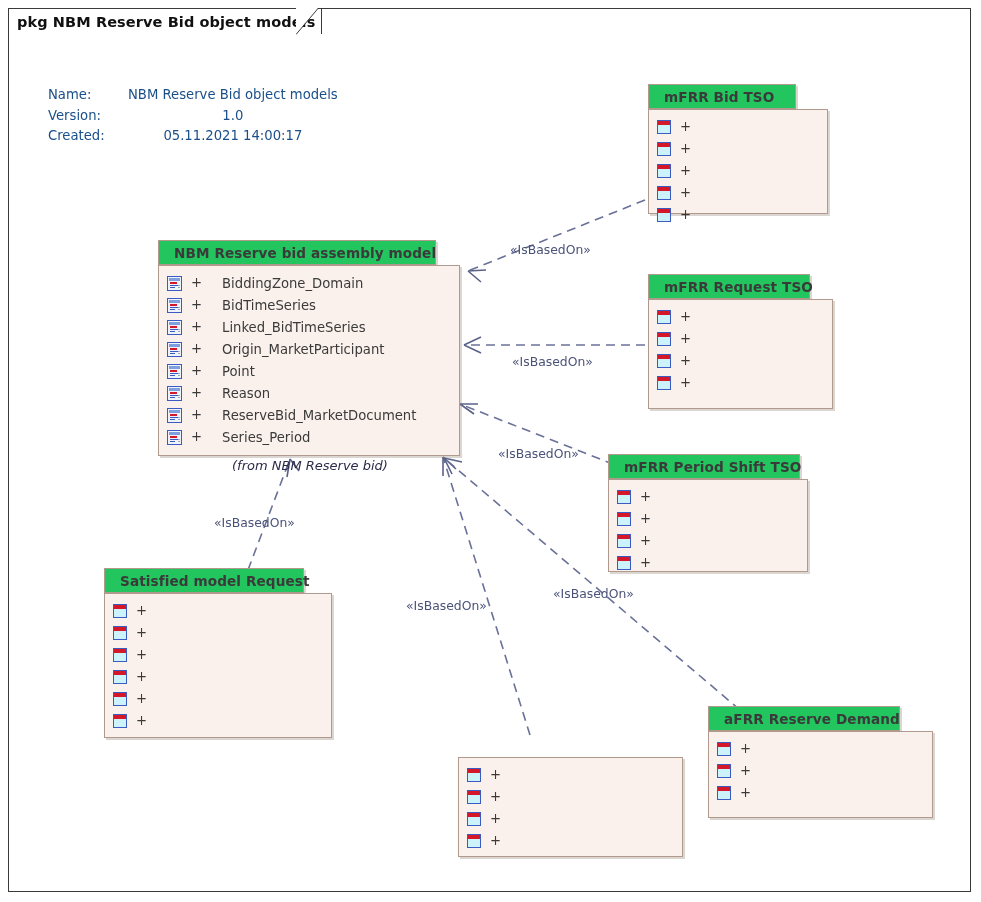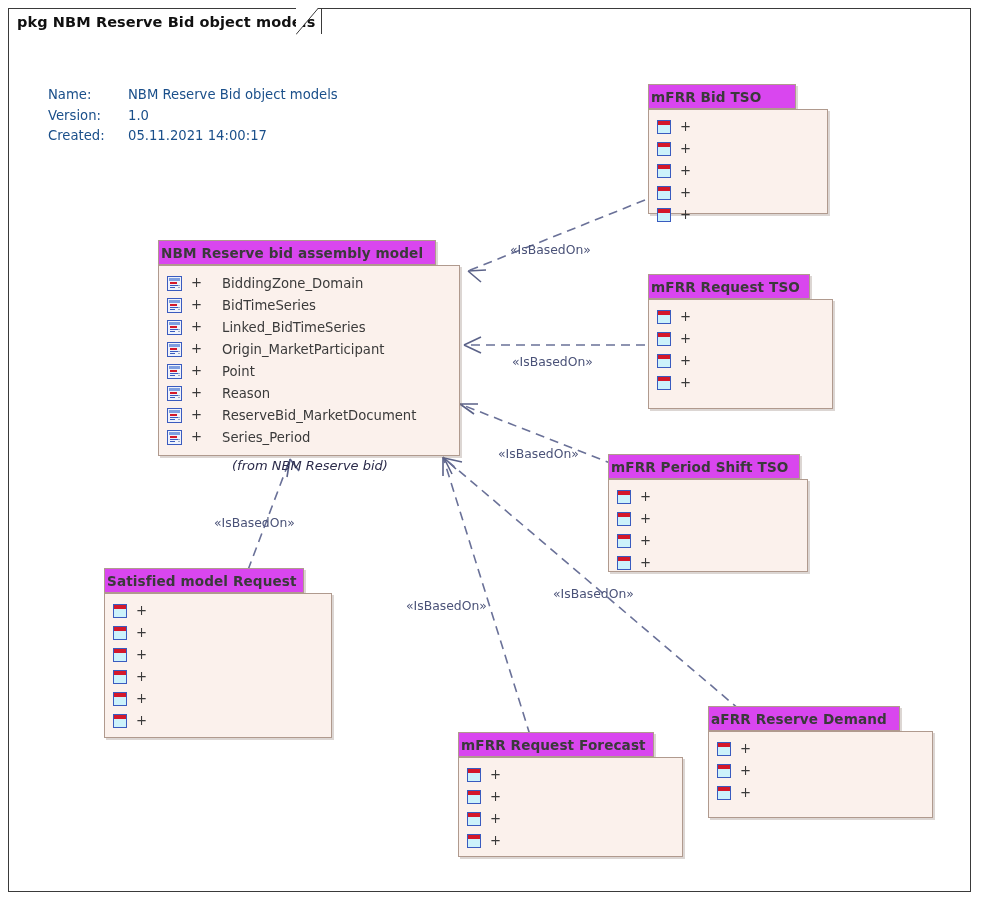--- a/index.html
+++ b/index.html
@@ -31,37 +31,37 @@
   }
 
   
   #meta{
     position:absolute;left:48px;top:66px;z-index:3;
     font-size:13.2px;color:#1a4f8a;line-height:20.6px;margin-top:19px;
   }
   #meta table{border-collapse:collapse;}
   #meta td{padding:0;vertical-align:top;white-space:nowrap;}
   #meta td.k{width:80px;color:#1a4f8a;}
-  #meta td.v{color:#1a4f8a;}
+  #meta td.v{color:#1a4f8a;text-align:center;}
 
   
   #links{position:absolute;left:0;top:0;width:981px;height:902px;z-index:2;}
   .link-line{stroke:#6a7198;stroke-width:1.6px;fill:none;stroke-dasharray:9 6;}
   .link-head{stroke:#5b6288;stroke-width:1.6px;fill:none;}
   .link-label{
     font-family:"DejaVu Sans","Liberation Sans",sans-serif;
     font-size:12.4px;fill:#4a5278;
   }
 
   
   .uml{position:absolute;z-index:3;}
   .uml .title{
     position:absolute;left:0;top:0;height:25px;
-    background:#d946ef;border:1px solid #b09a8e;box-sizing:border-box;
-    display:flex;align-items:center;padding-left:2px;
+    background:#22c55e;border:1px solid #b09a8e;box-sizing:border-box;
+    display:flex;align-items:center;padding-left:15px;
     box-shadow:2px 2px 0 rgba(140,120,110,0.30);
   }
   .uml .title span{
     font-size:13.6px;font-weight:bold;color:#3a3a3a;white-space:nowrap;letter-spacing:0.1px;
   }
   .uml .body{
     position:absolute;left:0;
     background:#fbf1ec;border:1px solid #b09a8e;box-sizing:border-box;
     box-shadow:2px 2px 0 rgba(140,120,110,0.30);
     padding:6px 0 6px 0;
@@ -385,23 +385,20 @@
         <span class="plus">+</span>
       </div>
     <div class="row">
         <span class="ic-attr"></span>
         <span class="plus">+</span>
       </div>
   </div>
 </div>
 
 <div class="uml" style="left:458px;top:732px;width:225px;height:125px;">
-  <div class="title" style="width:196px;">
-    <span>mFRR Request Forecast</span>
-  </div>
   <div class="body" style="top:25px;width:225px;height:100px;">
     <div class="row">
         <span class="ic-attr"></span>
         <span class="plus">+</span>
       </div>
     <div class="row">
         <span class="ic-attr"></span>
         <span class="plus">+</span>
       </div>
     <div class="row">

